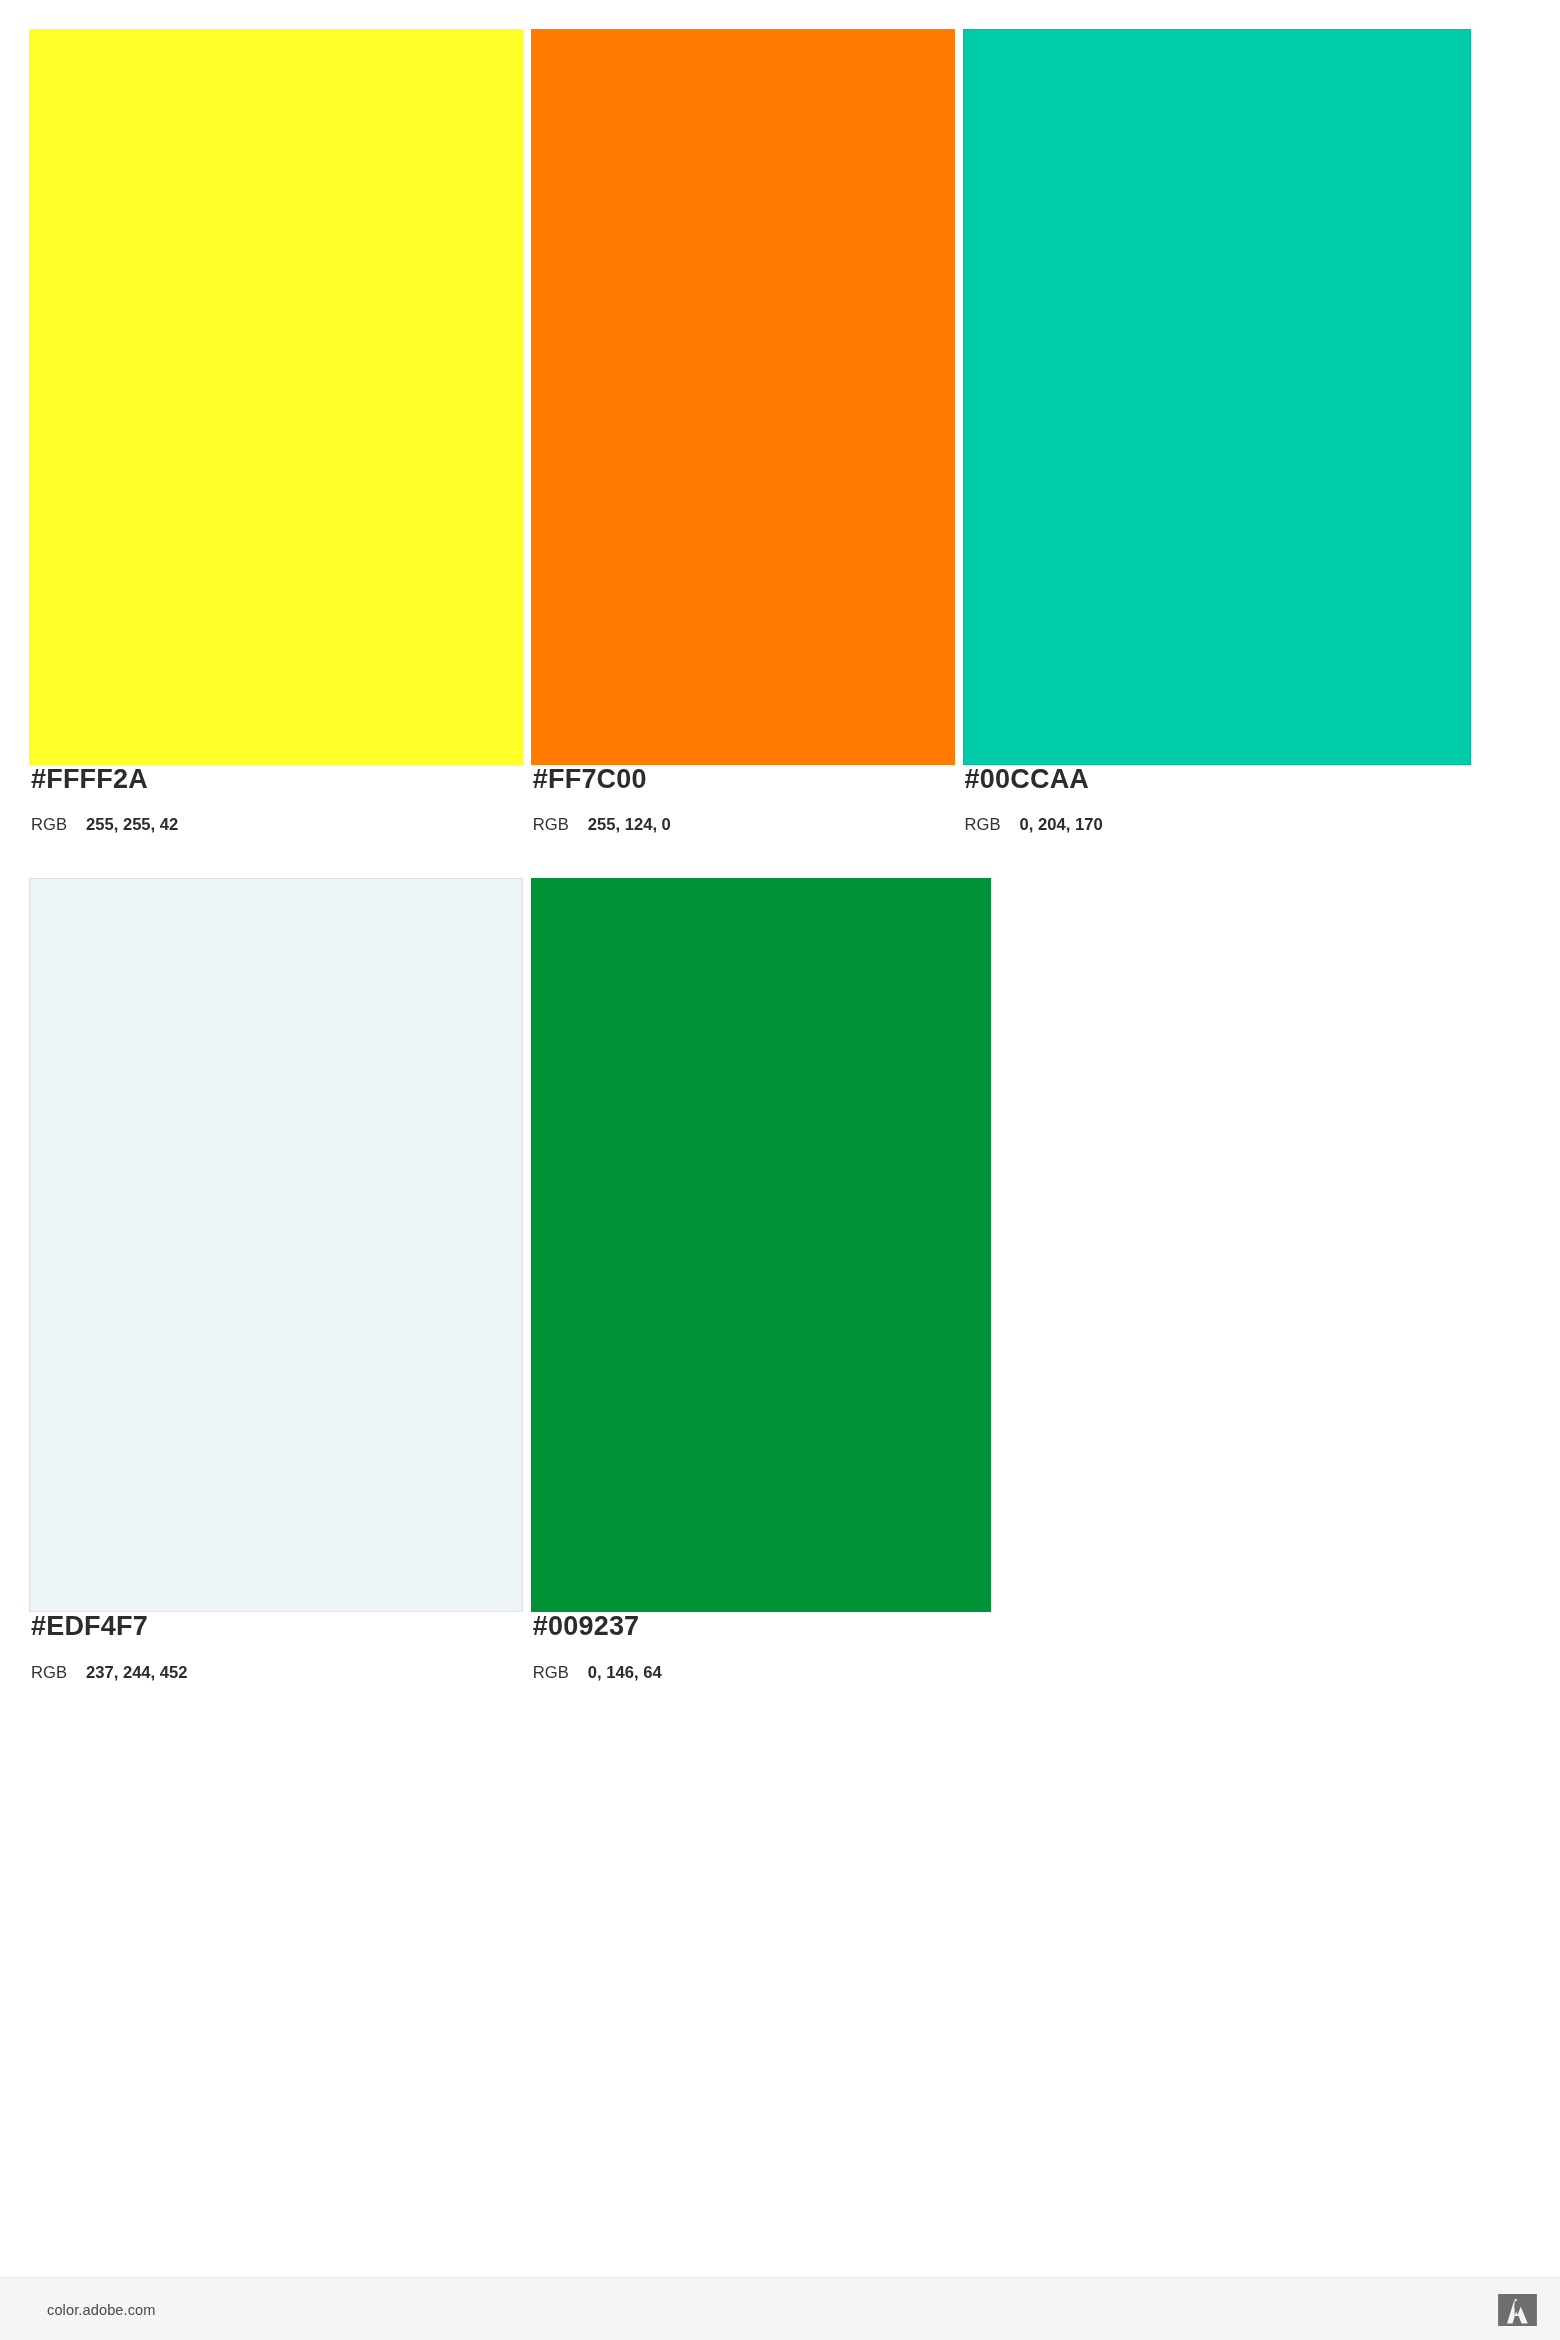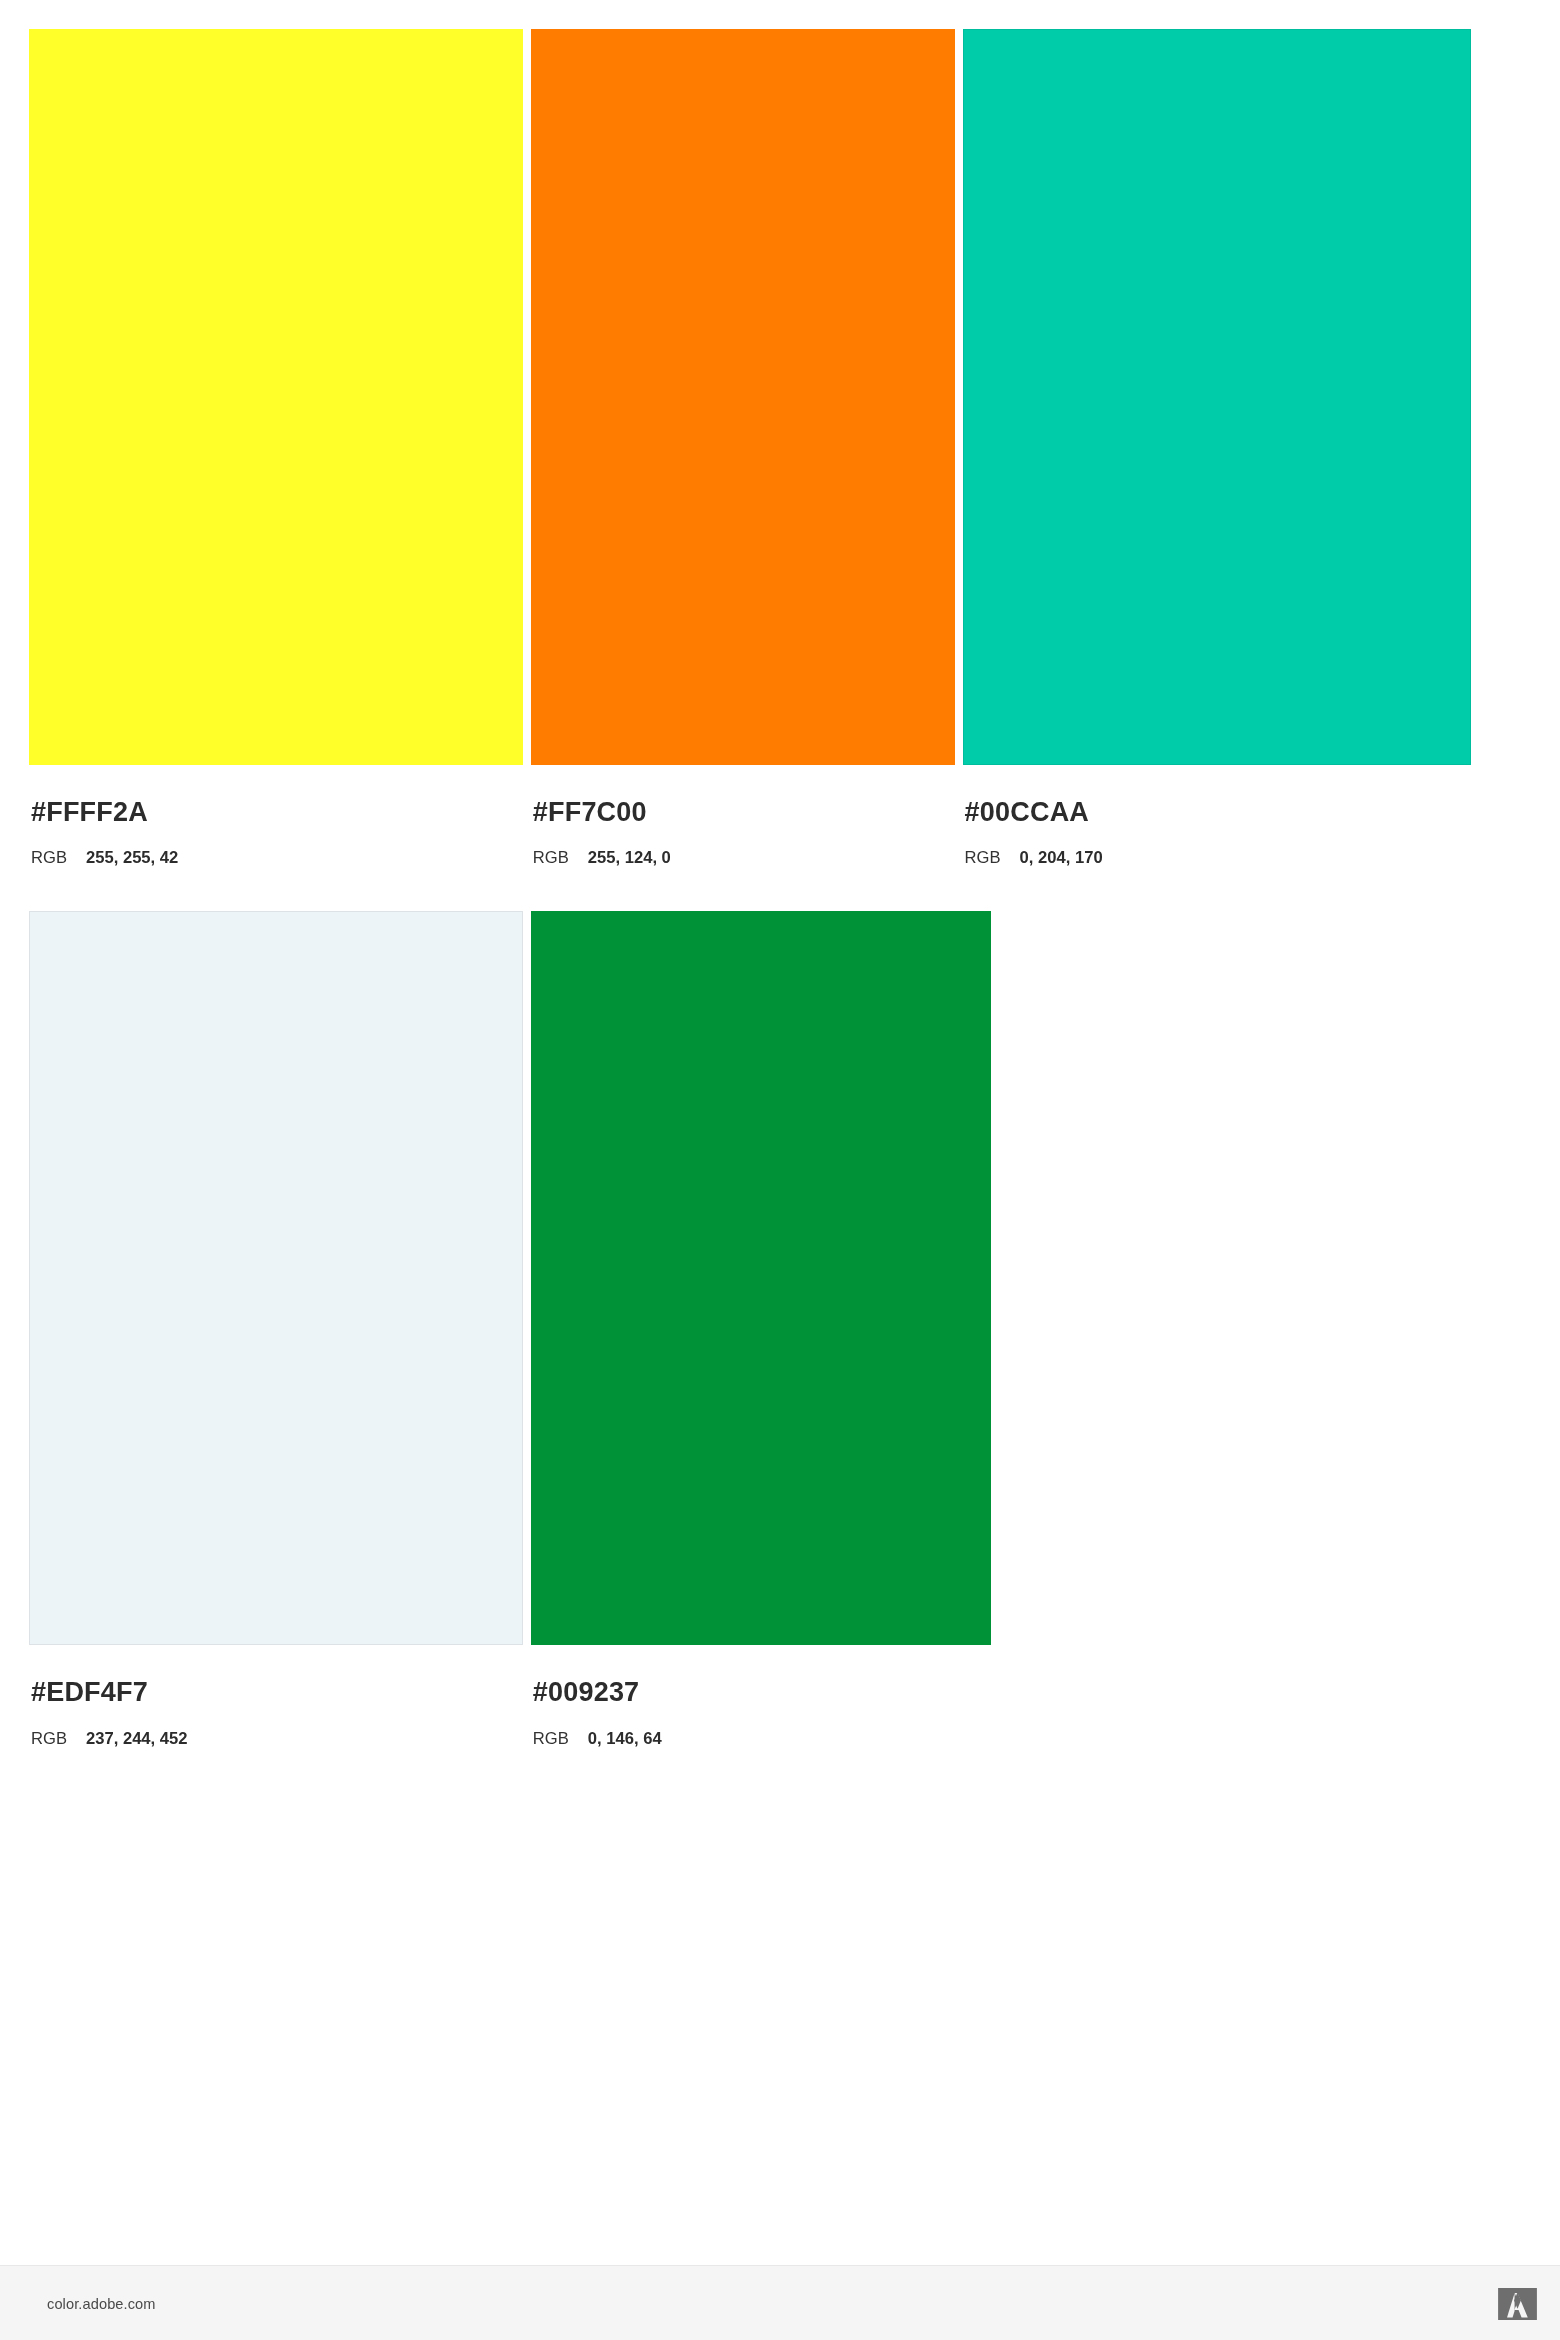--- a/index.html
+++ b/index.html
@@ -59,21 +59,20 @@
   }
   .h-row1 { height: 736px; }
   .h-row2 { height: 734px; }
 
   .swatch-chip.bordered {
     border: 1px solid rgba(0, 0, 0, 0.07);
   }
 
   
   .swatch-meta {
-    padding-top: 33px;
     padding-left: 2px;
   }
 
   .hex-title {
     font-size: 27px;
     font-weight: bold;
     color: #2c2c2c;
     letter-spacing: 0.2px;
     line-height: 1.1;
     margin: 0;
@@ -104,21 +103,21 @@
 
   
   .row-gap { height: 44px; }
 
   
   #footer-bar {
     position: absolute;
     left: 0;
     right: 0;
     bottom: 0;
-    height: 76px;
+    height: 64px;
     background: #f5f5f6;
     border-top: 1px solid #e8e8e8;
     box-sizing: border-box;
   }
 
   .footer-url {
     position: absolute;
     left: 47px;
     top: 50%;
     transform: translateY(-50%);

